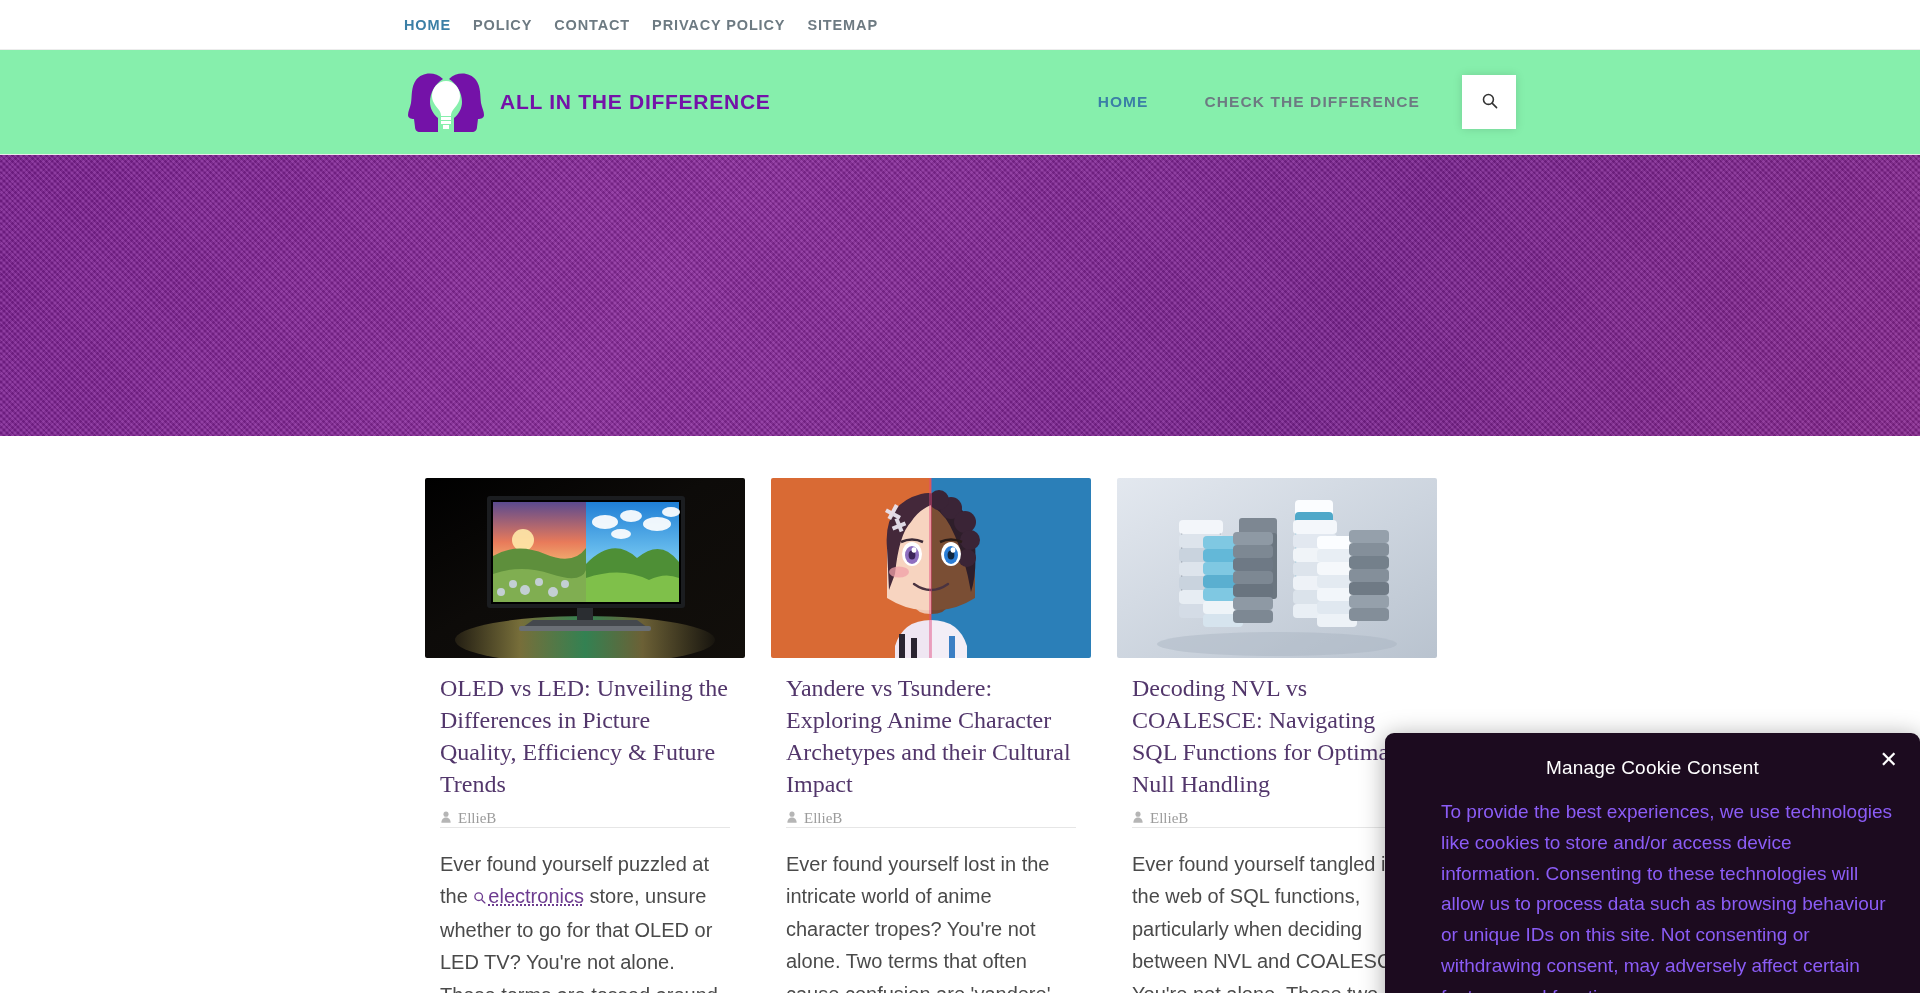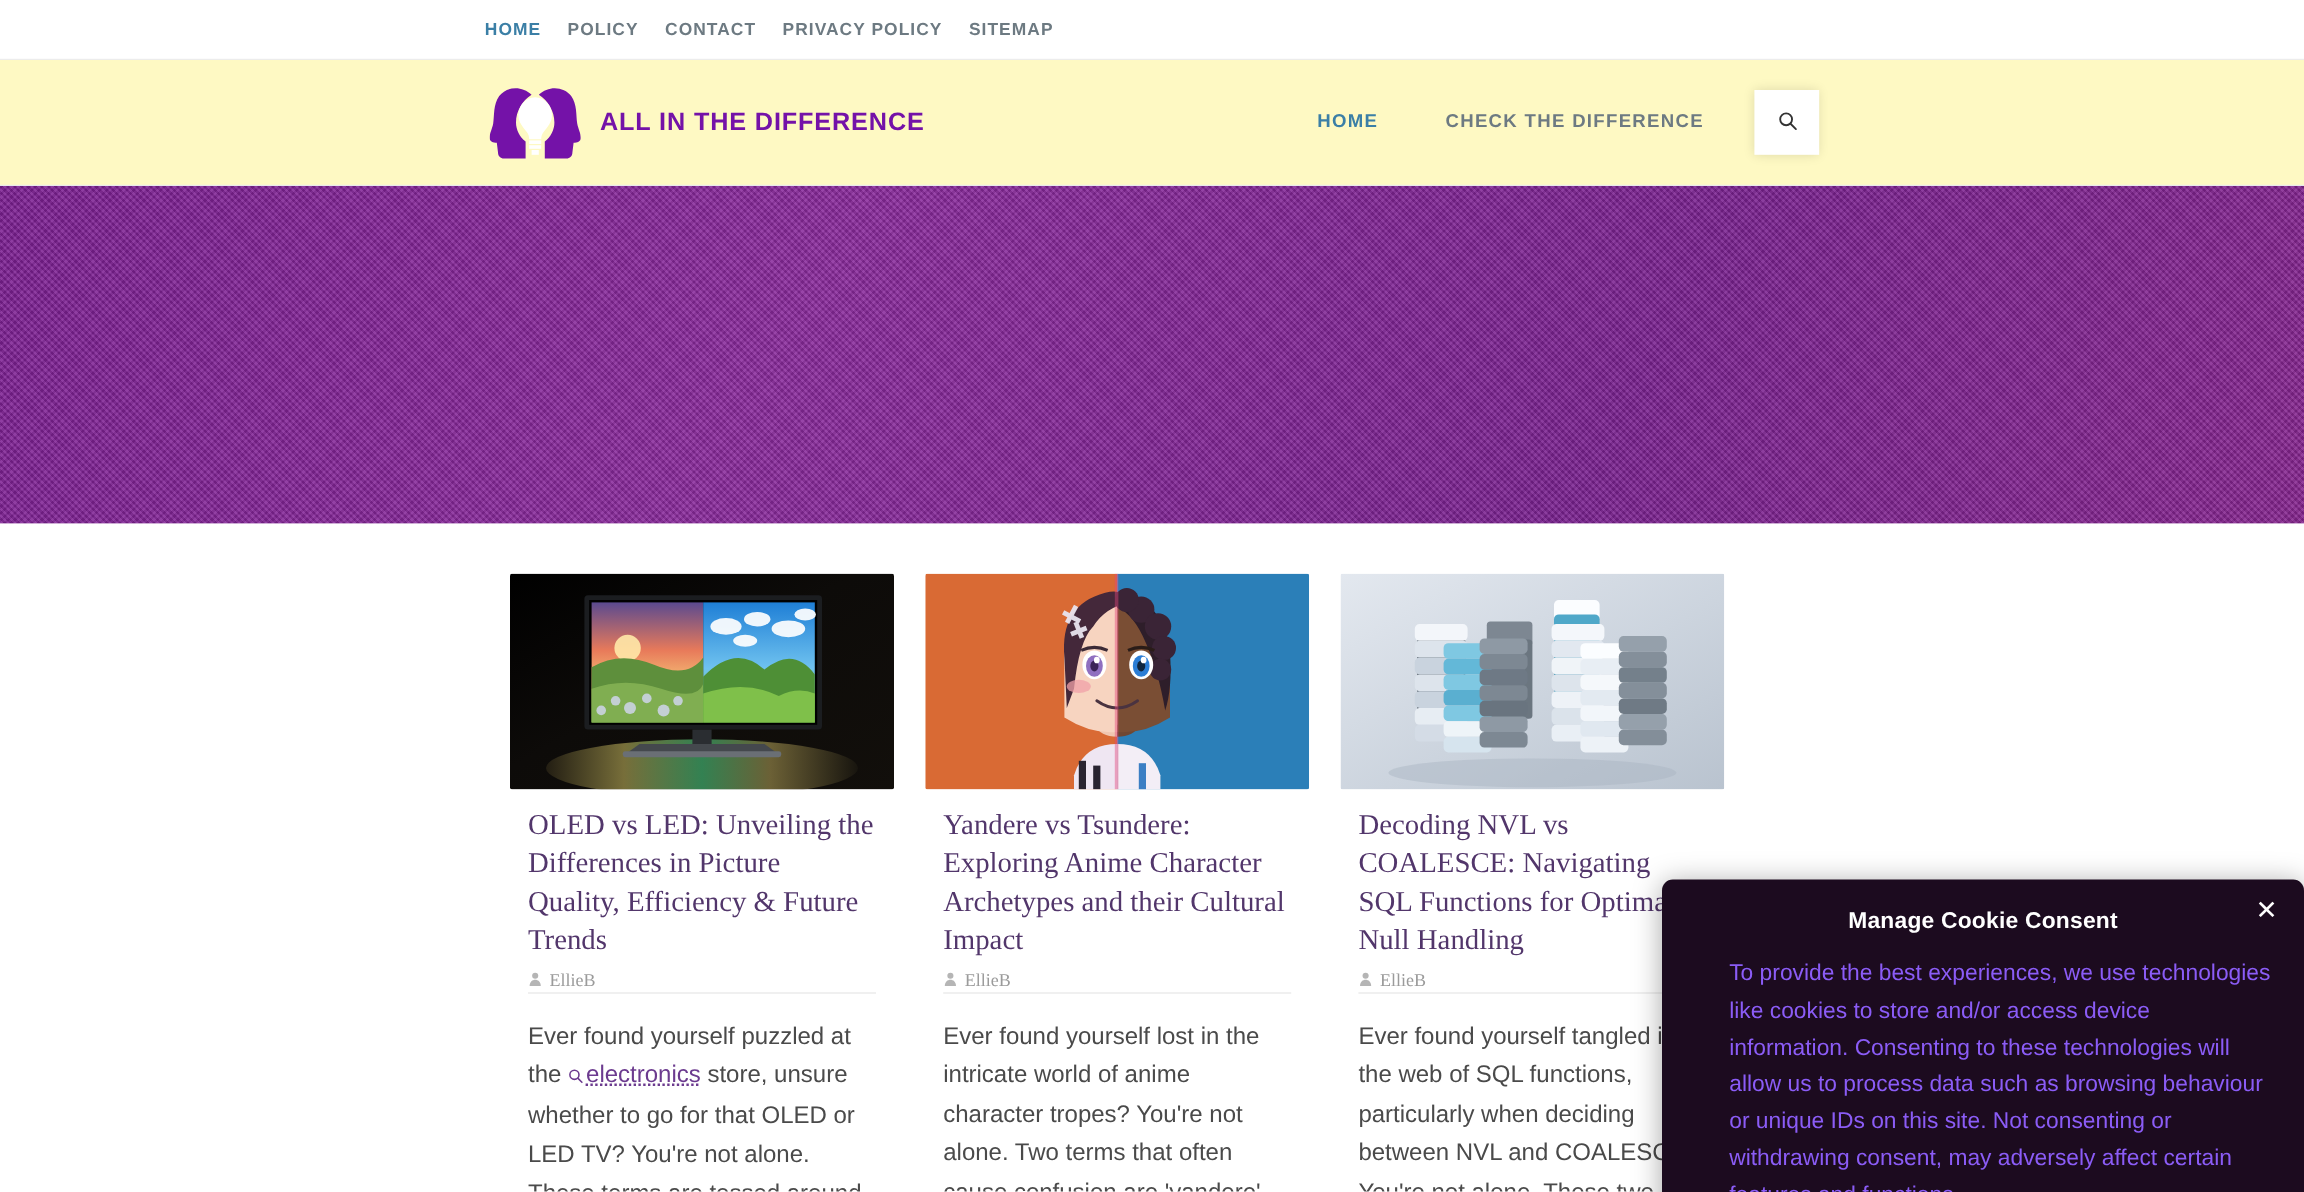--- a/index.html
+++ b/index.html
@@ -29,21 +29,21 @@
     text-decoration: none;
     padding: 0 22px 0 0;
     white-space: nowrap;
     cursor: pointer;
   }
   .topbar-link.active { color: #3b7fa6; }
 
   
   .header {
     height: 105px;
-    background: #fef9c3;
+    background: #86efac;
     display: flex;
     align-items: center;
     border-bottom: 1px solid #e9e9e9;
     position: relative;
   }
   .brand {
     display: flex;
     align-items: center;
     gap: 16px;
     margin-left: 408px;
@@ -180,21 +180,21 @@
     width: 535px;
     background: #1c0b1f;
     border-radius: 9px;
     padding: 18px 24px 20px 24px;
     color: #ffffff;
     box-shadow: 0 3px 24px rgba(0,0,0,0.35);
   }
   .cookie-title {
     text-align: center;
     font-size: 19px;
-    font-weight: 700;
+    font-weight: 400;
     letter-spacing: 0.01em;
     padding: 6px 0 4px 0;
     color: #ffffff;
   }
   .cookie-close {
     position: absolute;
     right: 22px;
     top: 16px;
     background: none;
     border: none;

